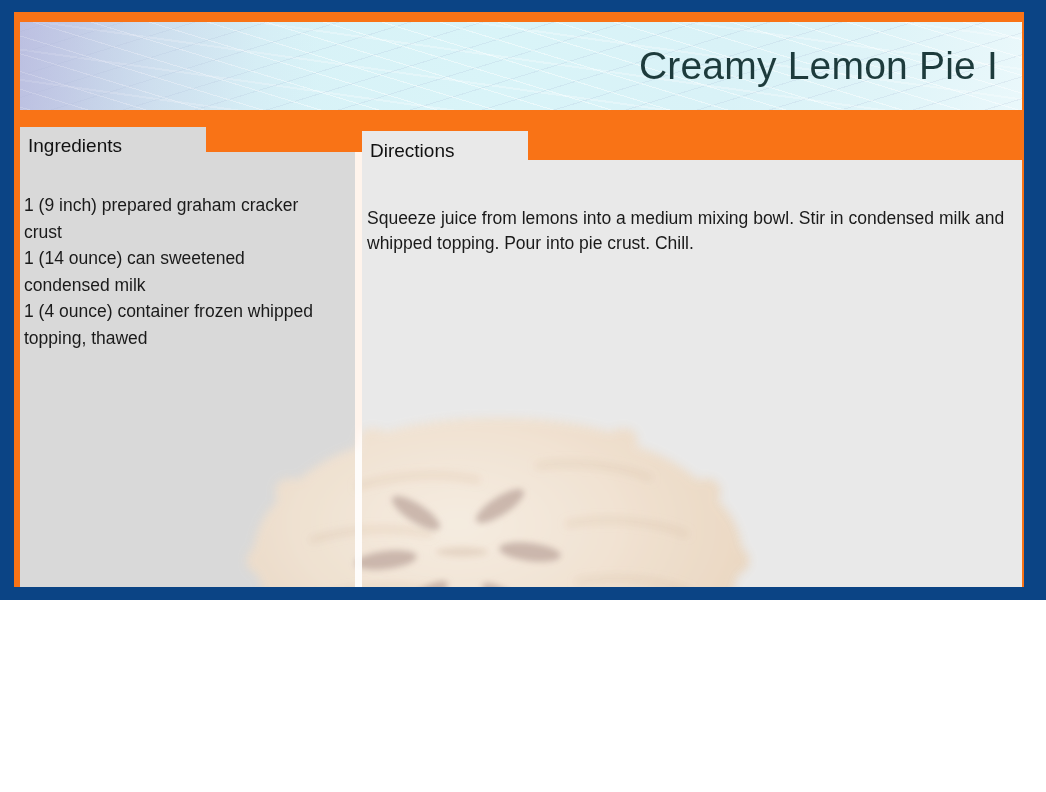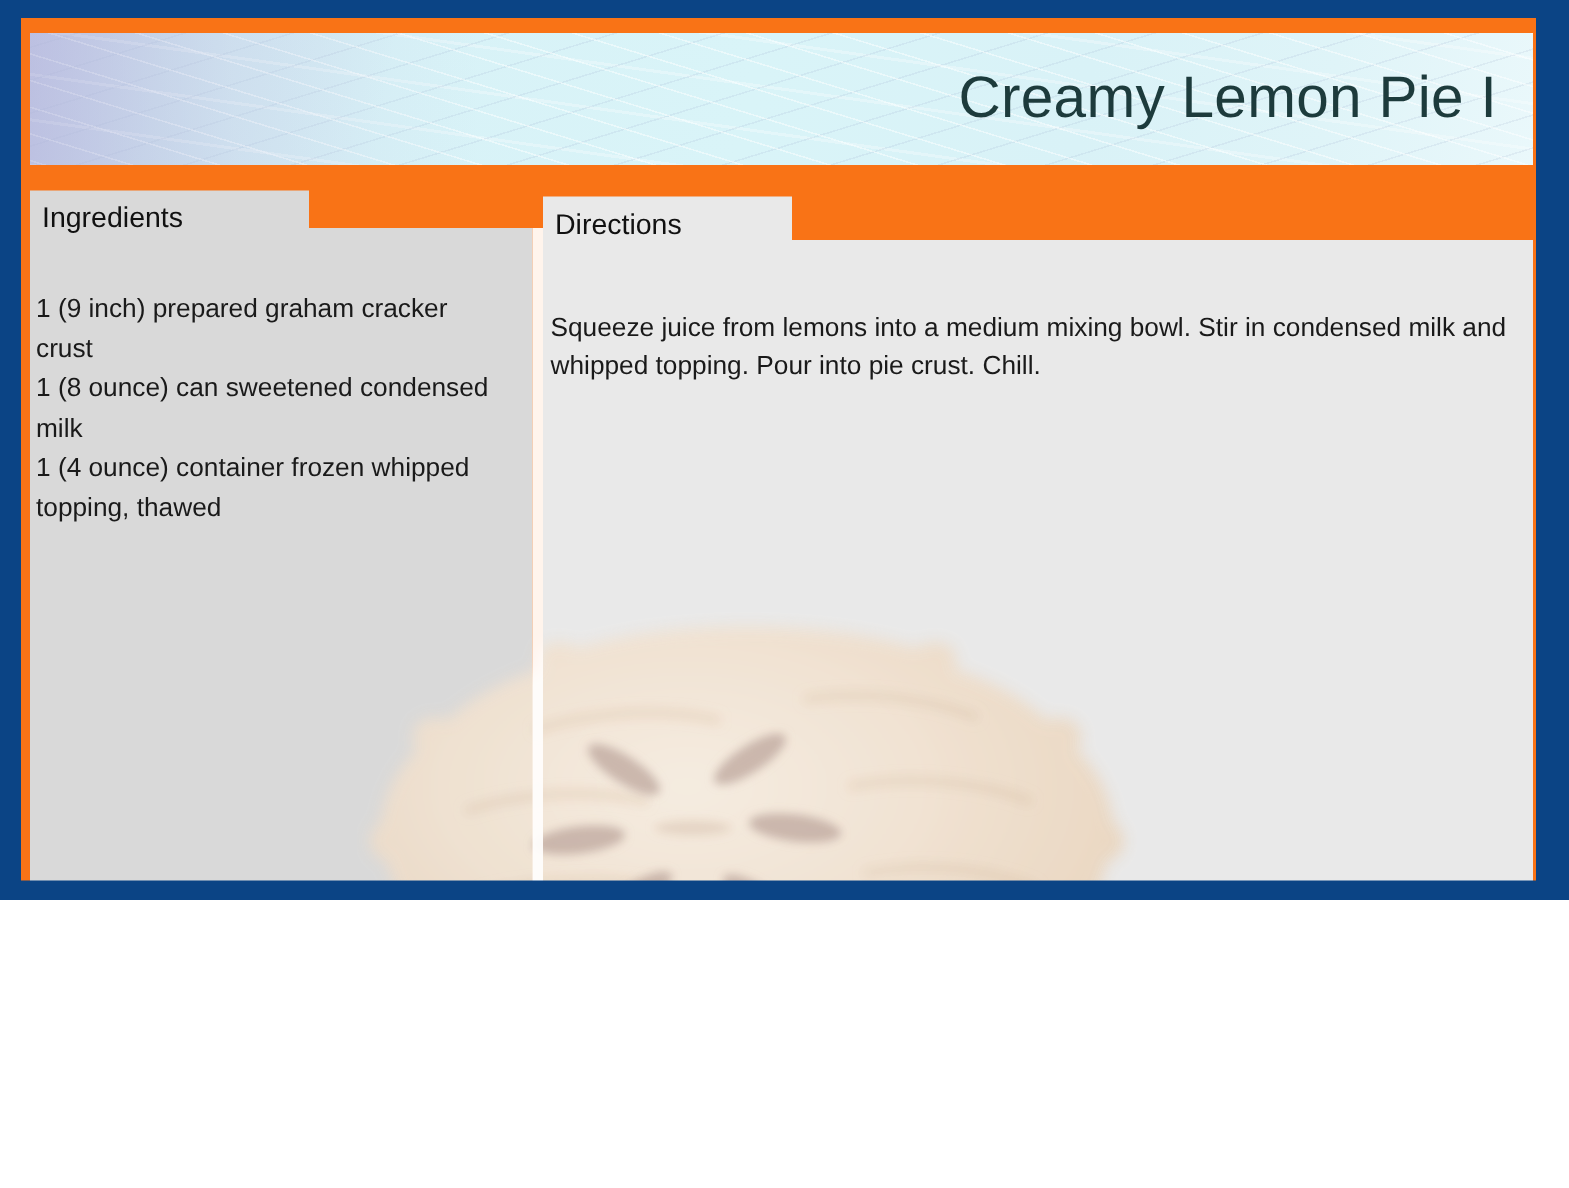--- a/index.html
+++ b/index.html
@@ -289,21 +289,21 @@
 
   <div class="tab tab-ingredients">
     <span class="tab-label">Ingredients</span>
   </div>
   <div class="tab tab-directions">
     <span class="tab-label">Directions</span>
   </div>
 
   <div class="ing-list">
     <div class="ing-item">1 (9 inch) prepared graham cracker crust</div>
-    <div class="ing-item">1 (8 ounce) can sweetened condensed milk</div>
+    <div class="ing-item">1 (14 ounce) can sweetened condensed milk</div>
     <div class="ing-item">1 (4 ounce) container frozen whipped topping, thawed</div>
   </div>
 
   <div class="dir-text">Squeeze juice from lemons into a medium mixing bowl.  Stir in condensed milk and whipped topping.  Pour into pie crust.  Chill.</div>
 
   <div class="chef-logo">
     <svg viewBox="0 0 120 120" xmlns="http://www.w3.org/2000/svg">
 
       <circle cx="60" cy="62" r="47" fill="none" stroke="#8a6a5a" stroke-width="11" opacity="0.85"></circle>
 

